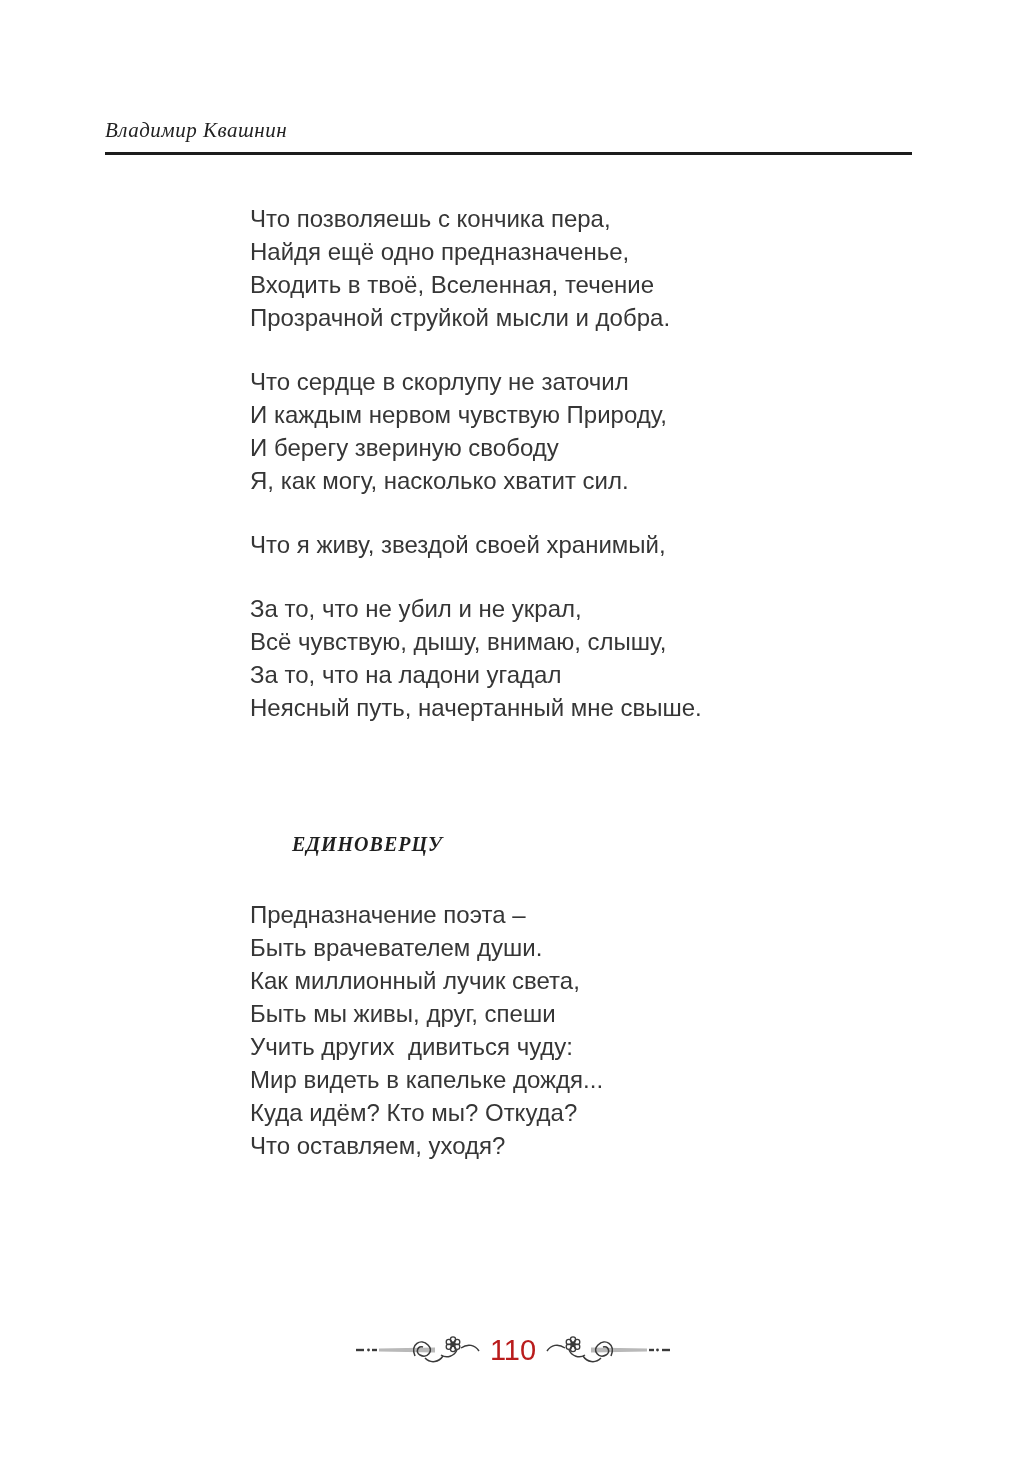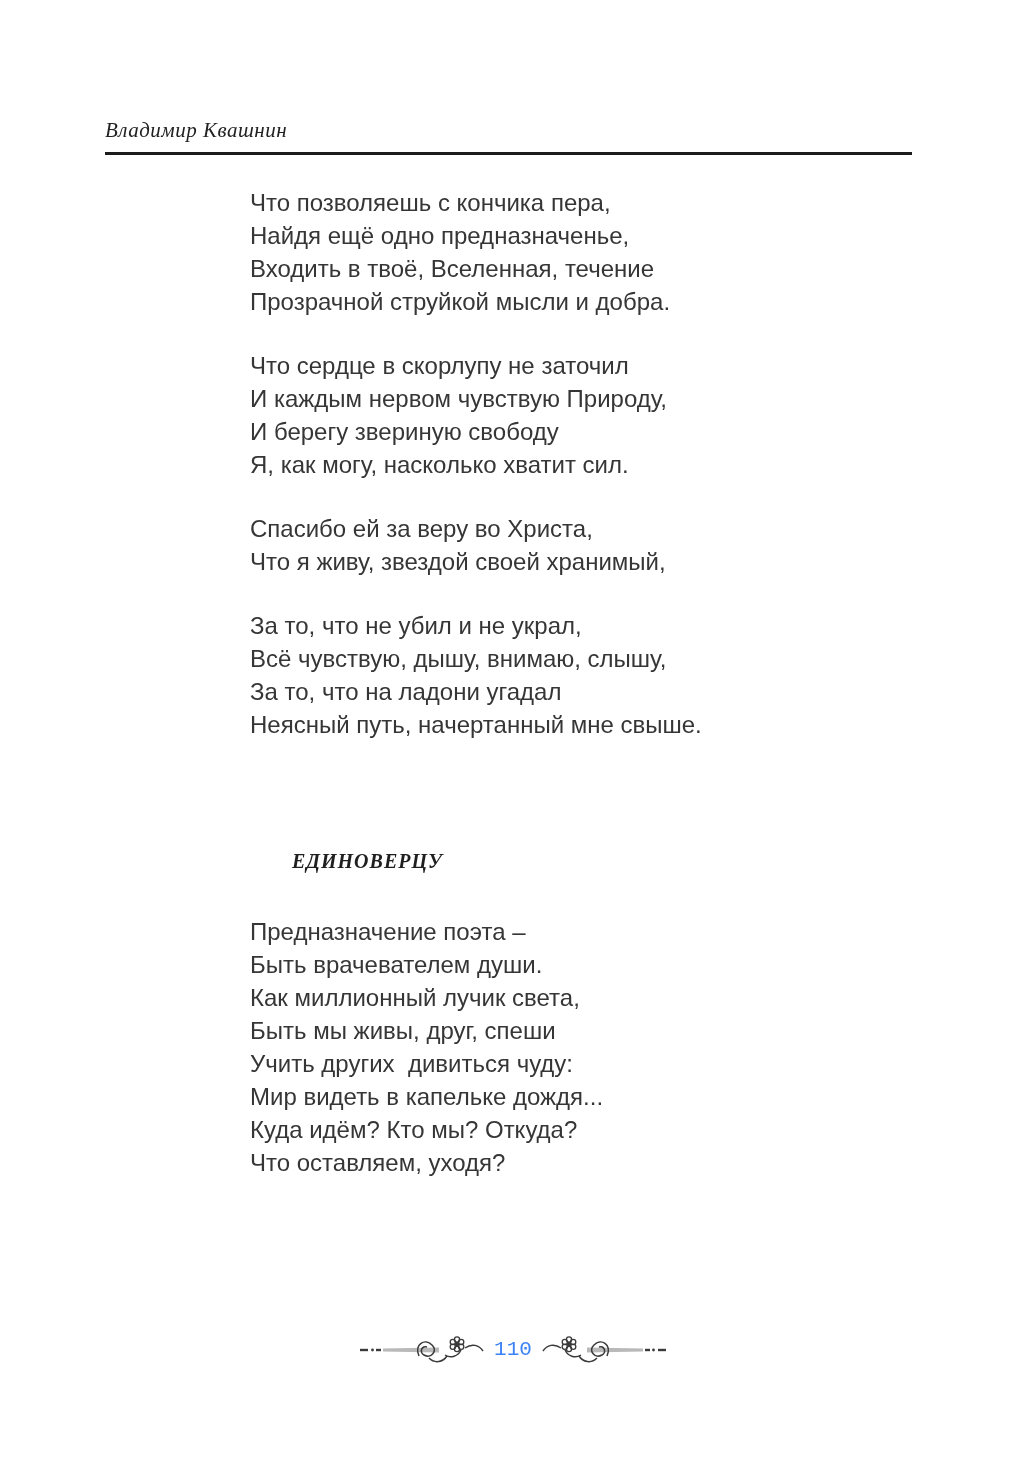--- a/index.html
+++ b/index.html
@@ -14,21 +14,21 @@
   .header{position:absolute;left:105px;top:118px;width:816px;}
   .author{
     font-family:"Liberation Serif",serif;
     font-style:italic;
     font-size:21px;
     color:#222222;
     letter-spacing:0.5px;
   }
   .rule{margin-top:9px;height:3px;background:#1c1c1c;}
   .content{position:absolute;left:250px;top:186px;width:600px;}
-  .stanza{margin:0 0 31px 0;}
+  .stanza{margin:16px 0 31px 0;}
   .line{
     font-size:24px;
     line-height:33px;
     white-space:pre-wrap;
     color:#363636;
   }
   .section-title{
     font-family:"Liberation Serif",serif;
     font-style:italic;
     font-weight:bold;
@@ -37,23 +37,23 @@
     color:#1f1f1f;
     margin:103px 0 0 42px;
     line-height:34px;
   }
   .poem2{margin-top:37px;}
   .footer{
     position:absolute;left:0;top:1330px;width:1026px;
     display:flex;align-items:center;justify-content:center;gap:5px;
   }
   .page-number{
-    font-family:Liberation Mono, monospace;
-    font-size:21px;
-    color:#3b82f6;
+    font-family:Liberation Sans, sans-serif;
+    font-size:29px;
+    color:#b91c1c;
     line-height:40px;
   }
   .flourish{display:block;}
   .flourish.right{transform:scaleX(-1);}
 </style>
 </head>
 <body>
 
 <div class="page">
 
@@ -72,21 +72,20 @@
     </div>
 
     <div class="stanza">
       <div class="line">Что сердце в скорлупу не заточил</div>
       <div class="line">И каждым нервом чувствую Природу,</div>
       <div class="line">И берегу звериную свободу</div>
       <div class="line">Я, как могу, насколько хватит сил.</div>
     </div>
 
     <div class="stanza">
-      <div class="line">Спасибо ей за веру во Христа,</div>
       <div class="line">Что я живу, звездой своей хранимый,</div>
     </div>
 
     <div class="stanza">
       <div class="line">За то, что не убил и не украл,</div>
       <div class="line">Всё чувствую, дышу, внимаю, слышу,</div>
       <div class="line">За то, что на ладони угадал</div>
       <div class="line">Неясный путь, начертанный мне свыше.</div>
     </div>
 

